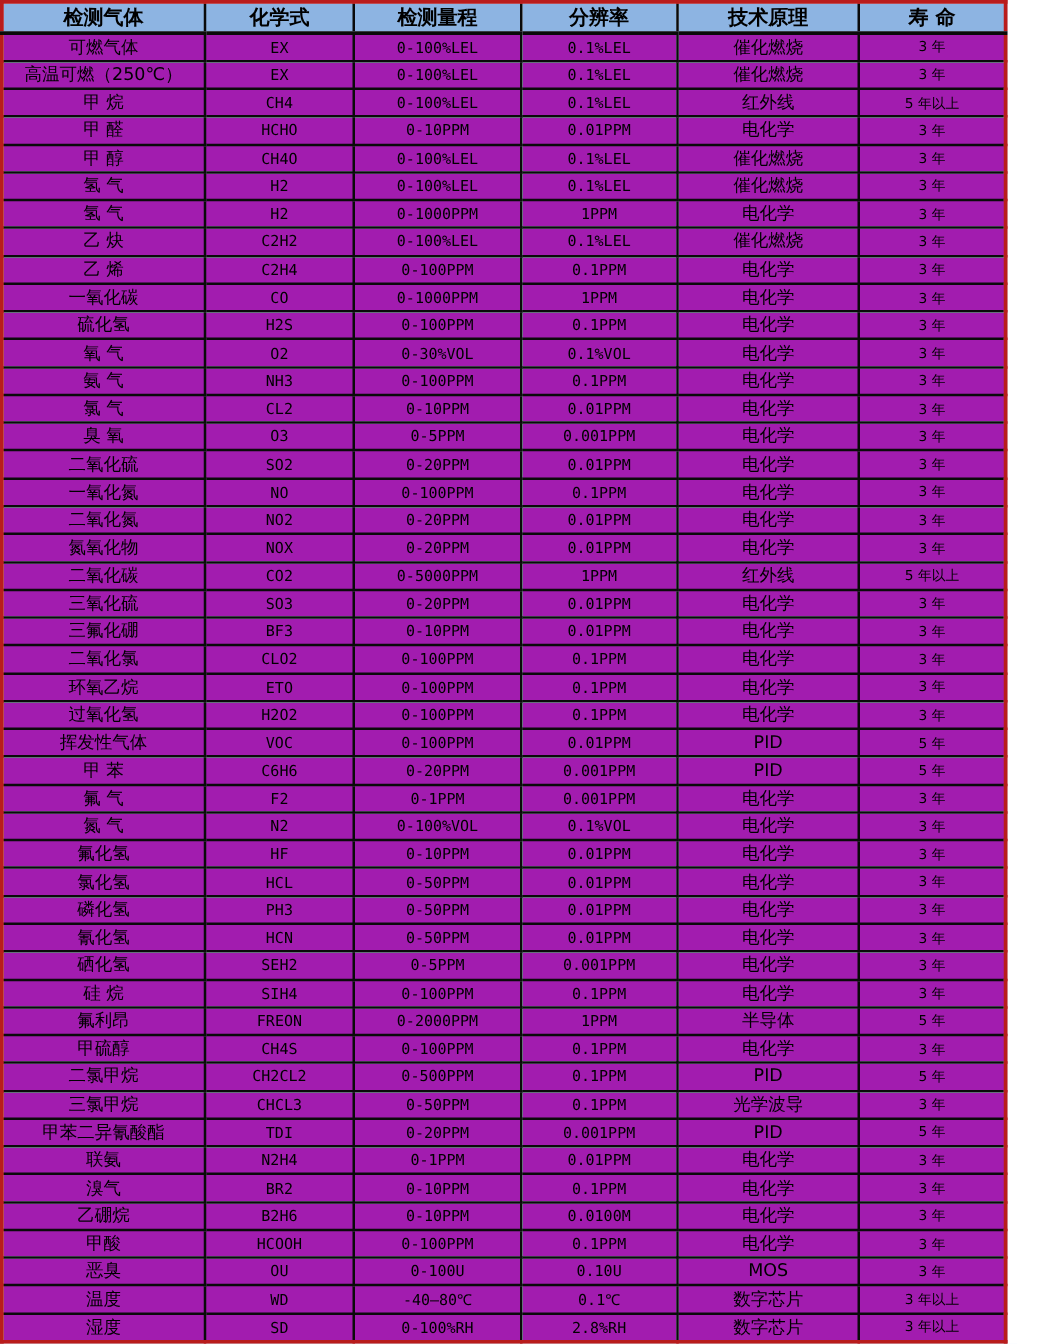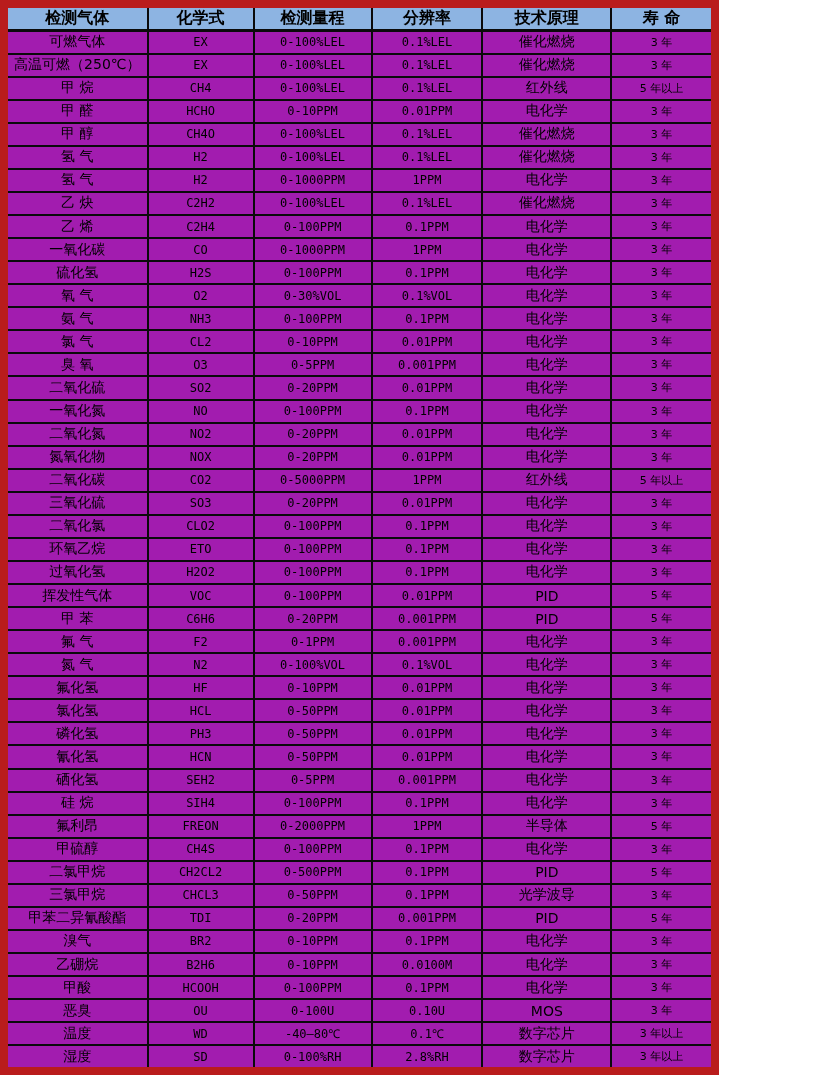--- a/index.html
+++ b/index.html
@@ -7,26 +7,26 @@
     padding: 0;
     background: #ffffff;
     font-family: "DejaVu Sans", "Liberation Sans", sans-serif;
   }
   .spec-table-wrap {
     width: 831px;
     height: 1075px;
     overflow: hidden;
   }
   table.spec-table {
-    width: 719px;
+    width: 806px;
     height: 1075px;
     border-collapse: collapse;
     table-layout: fixed;
     background: #c5d9f1;
-    border: 8px solid #b91c1c;
+    border: 3px solid #b91c1c;
   }
   table.spec-table th,
   table.spec-table td {
     border: 2px solid #0a0a0a;
     text-align: center;
     vertical-align: middle;
     padding: 0 2px;
     overflow: hidden;
     white-space: nowrap;
     color: #000000;
@@ -254,20 +254,28 @@
         </tr>
         <tr>
           <td class="col-0">三氧化硫</td>
           <td class="col-1">SO3</td>
           <td class="col-2">0-20PPM</td>
           <td class="col-3">0.01PPM</td>
           <td class="col-4">电化学</td>
           <td class="col-5">3 年</td>
         </tr>
         <tr>
+          <td class="col-0">三氟化硼</td>
+          <td class="col-1">BF3</td>
+          <td class="col-2">0-10PPM</td>
+          <td class="col-3">0.01PPM</td>
+          <td class="col-4">电化学</td>
+          <td class="col-5">3 年</td>
+        </tr>
+        <tr>
           <td class="col-0">二氧化氯</td>
           <td class="col-1">CLO2</td>
           <td class="col-2">0-100PPM</td>
           <td class="col-3">0.1PPM</td>
           <td class="col-4">电化学</td>
           <td class="col-5">3 年</td>
         </tr>
         <tr>
           <td class="col-0">环氧乙烷</td>
           <td class="col-1">ETO</td>
@@ -398,20 +406,28 @@
         </tr>
         <tr>
           <td class="col-0">甲苯二异氰酸酯</td>
           <td class="col-1">TDI</td>
           <td class="col-2">0-20PPM</td>
           <td class="col-3">0.001PPM</td>
           <td class="col-4">PID</td>
           <td class="col-5">5 年</td>
         </tr>
         <tr>
+          <td class="col-0">联氨</td>
+          <td class="col-1">N2H4</td>
+          <td class="col-2">0-1PPM</td>
+          <td class="col-3">0.01PPM</td>
+          <td class="col-4">电化学</td>
+          <td class="col-5">3 年</td>
+        </tr>
+        <tr>
           <td class="col-0">溴气</td>
           <td class="col-1">BR2</td>
           <td class="col-2">0-10PPM</td>
           <td class="col-3">0.1PPM</td>
           <td class="col-4">电化学</td>
           <td class="col-5">3 年</td>
         </tr>
         <tr>
           <td class="col-0">乙硼烷</td>
           <td class="col-1">B2H6</td>

